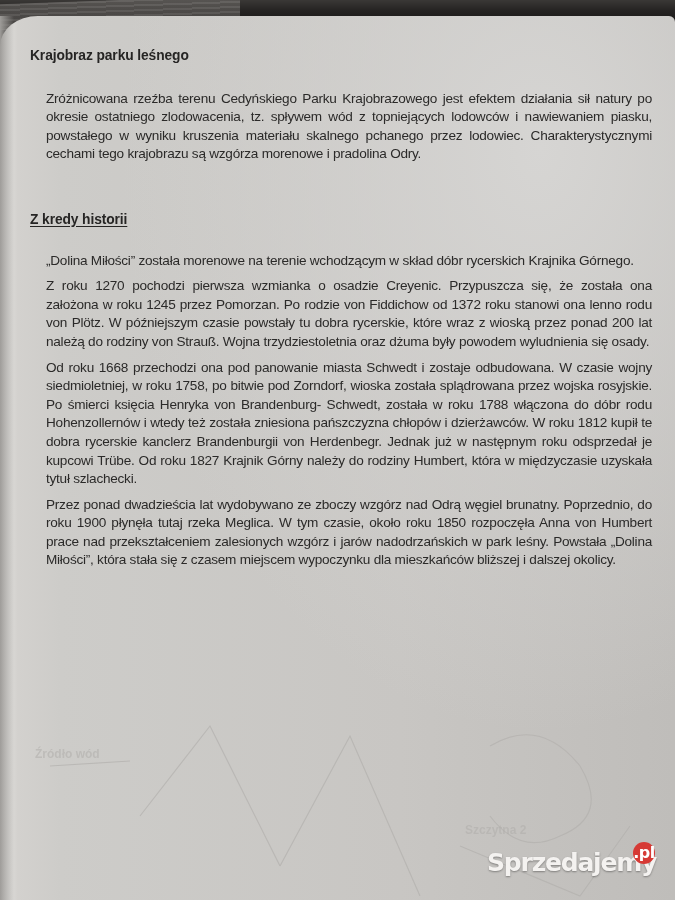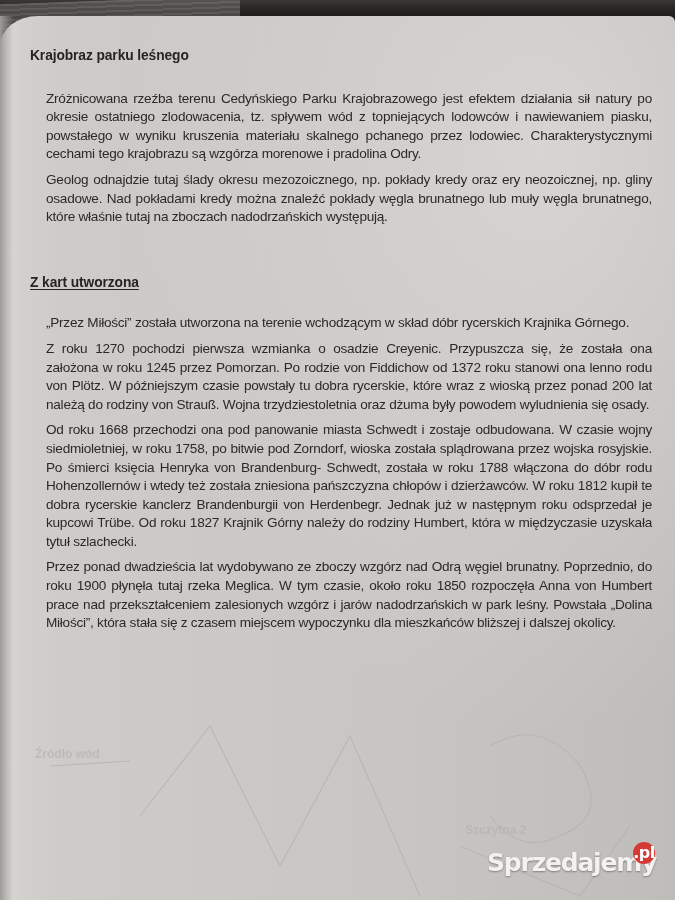--- a/index.html
+++ b/index.html
@@ -120,29 +120,28 @@
         <text x="445" y="128">Szczytna 2</text>
       </g>
     </svg>
   </div>
 
   <div class="content">
     <section>
       <h2 class="section-title">Krajobraz parku leśnego</h2>
       <div class="gap-title-1"></div>
       <p class="para">Zróżnicowana rzeźba terenu Cedyńskiego Parku Krajobrazowego jest efektem działania sił natury po okresie ostatniego zlodowacenia, tz. spływem wód z topniejących lodowców i nawiewaniem piasku, powstałego w wyniku kruszenia materiału skalnego pchanego przez lodowiec. Charakterystycznymi cechami tego krajobrazu są wzgórza morenowe i pradolina Odry.</p>
-      <p class="para">Geolog odnajdzie tutaj ślady okresu mezozoicznego, np. pokłady kredy oraz ery neozoicznej, np. gliny osadowe. Nad pokładami kredy można znaleźć pokłady węgla brunatnego lub muły węgla brunatnego, które właśnie tutaj na zboczach nadodrzańskich występują.</p>
     </section>
 
     <div class="gap-section"></div>
 
     <section>
-      <h2 class="section-title underline">Z kart utworzona</h2>
+      <h2 class="section-title underline">Z kredy historii</h2>
       <div class="gap-title-2"></div>
-      <p class="para">„Przez Miłości” została utworzona na terenie wchodzącym w skład dóbr rycerskich Krajnika Górnego.</p>
+      <p class="para">„Dolina Miłości” została morenowe na terenie wchodzącym w skład dóbr rycerskich Krajnika Górnego.</p>
       <p class="para">Z roku 1270 pochodzi pierwsza wzmianka o osadzie Creyenic. Przypuszcza się, że została ona założona w roku 1245 przez Pomorzan. Po rodzie von Fiddichow od 1372 roku stanowi ona lenno rodu von Plötz. W późniejszym czasie powstały tu dobra rycerskie, które wraz z wioską przez ponad 200 lat należą do rodziny von Strauß. Wojna trzydziestoletnia oraz dżuma były powodem wyludnienia się osady.</p>
       <p class="para">Od roku 1668 przechodzi ona pod panowanie miasta Schwedt i zostaje odbudowana. W czasie wojny siedmioletniej, w roku 1758, po bitwie pod Zorndorf, wioska została splądrowana przez wojska rosyjskie. Po śmierci księcia Henryka von Brandenburg- Schwedt, została w roku 1788 włączona do dóbr rodu Hohenzollernów i wtedy też została zniesiona pańszczyzna chłopów i dzierżawców. W roku 1812 kupił te dobra rycerskie kanclerz Brandenburgii von Herdenbegr. Jednak już w następnym roku odsprzedał je kupcowi Trübe. Od roku 1827 Krajnik Górny należy do rodziny Humbert, która w międzyczasie uzyskała tytuł szlachecki.</p>
       <p class="para">Przez ponad dwadzieścia lat wydobywano ze zboczy wzgórz nad Odrą węgiel brunatny. Poprzednio, do roku 1900 płynęła tutaj rzeka Meglica. W tym czasie, około roku 1850 rozpoczęła Anna von Humbert prace nad przekształceniem zalesionych wzgórz i jarów nadodrzańskich w park leśny. Powstała „Dolina Miłości”, która stała się z czasem miejscem wypoczynku dla mieszkańców bliższej i dalszej okolicy.</p>
     </section>
   </div>
 
   <div class="watermark">Sprzedajemy</div>
   <div class="watermark-badge">.pl</div>
 </div>
 

